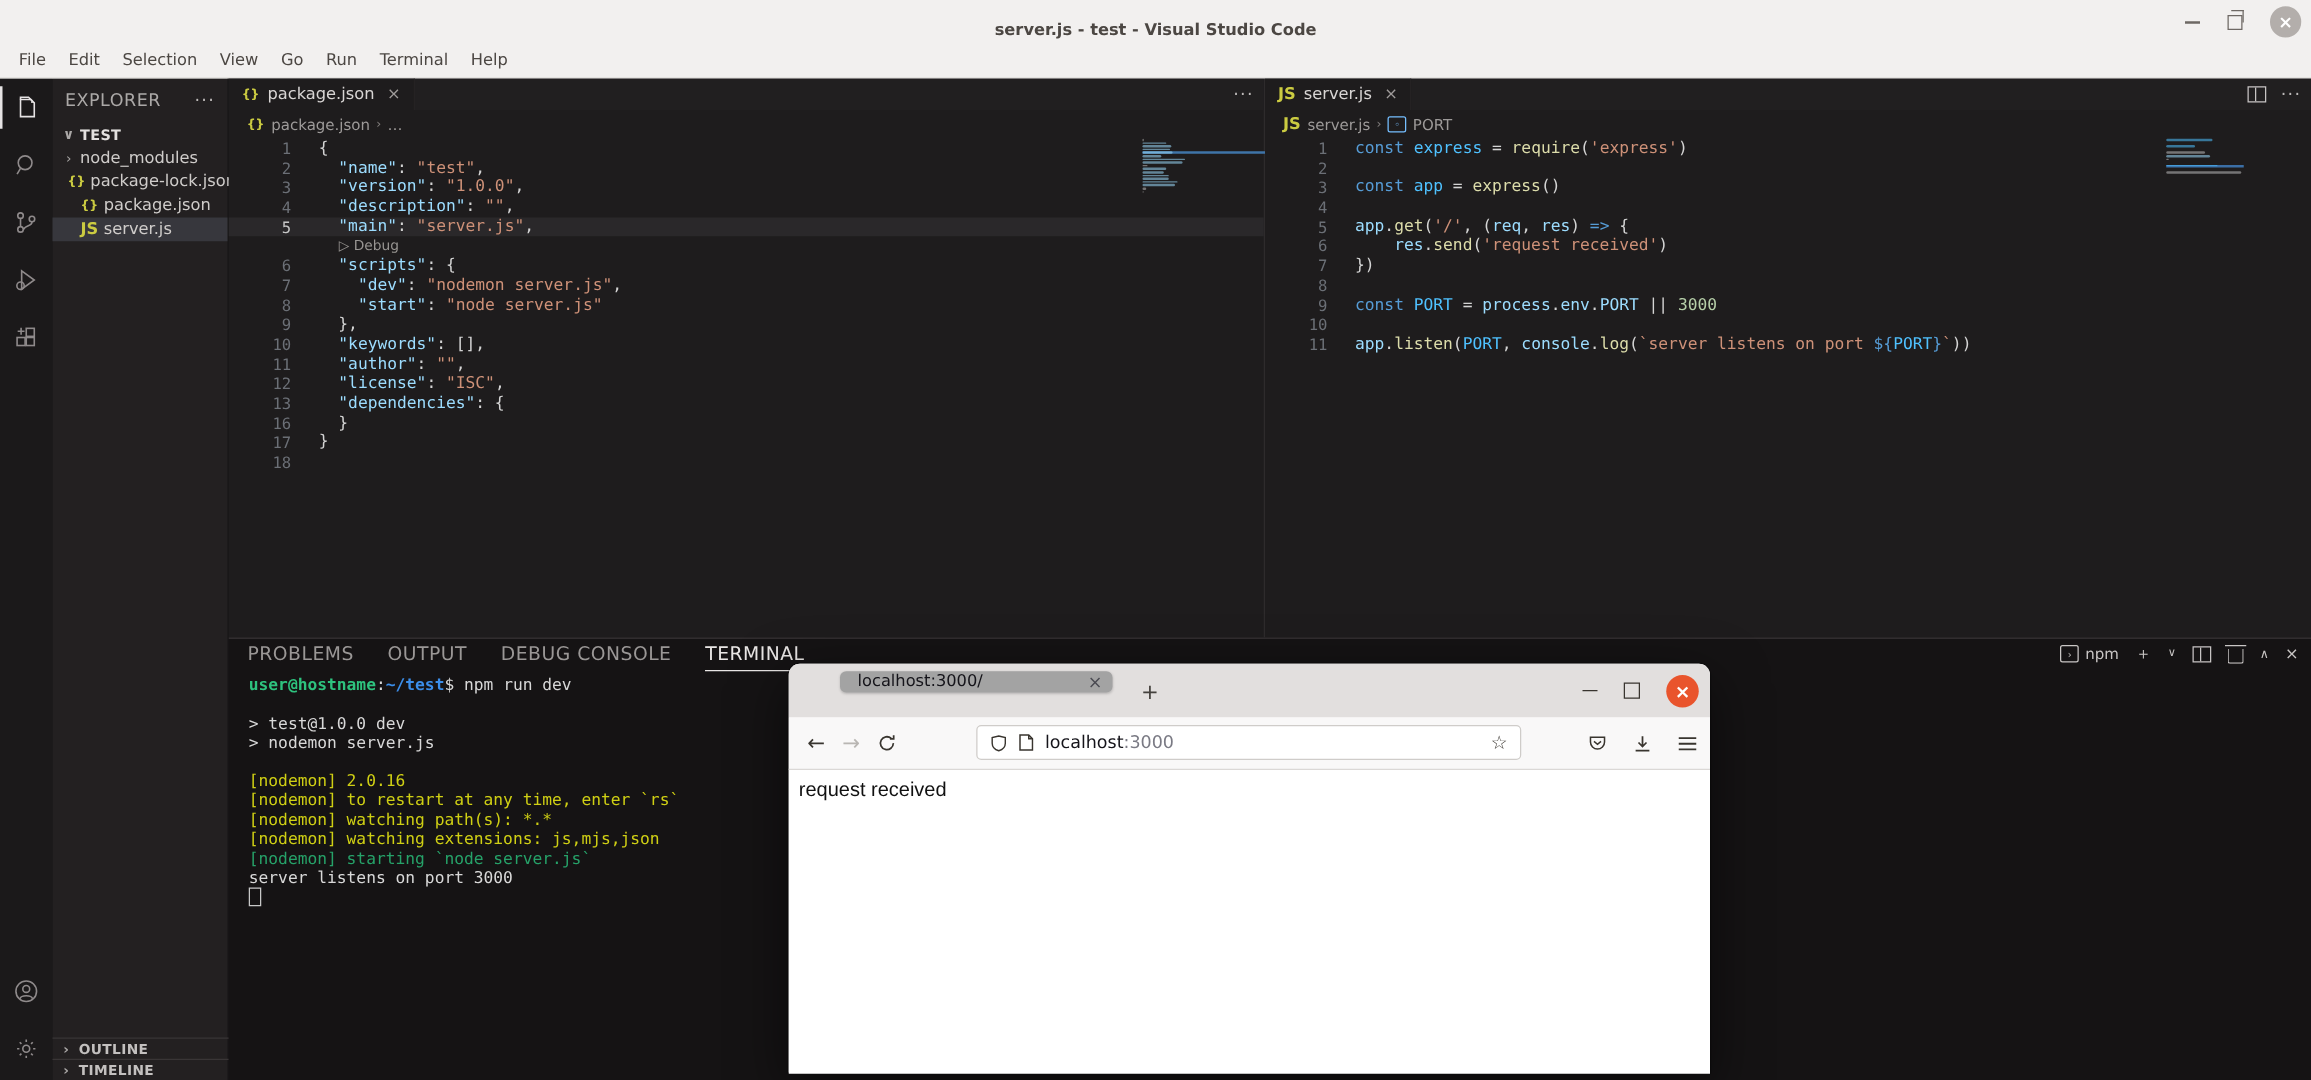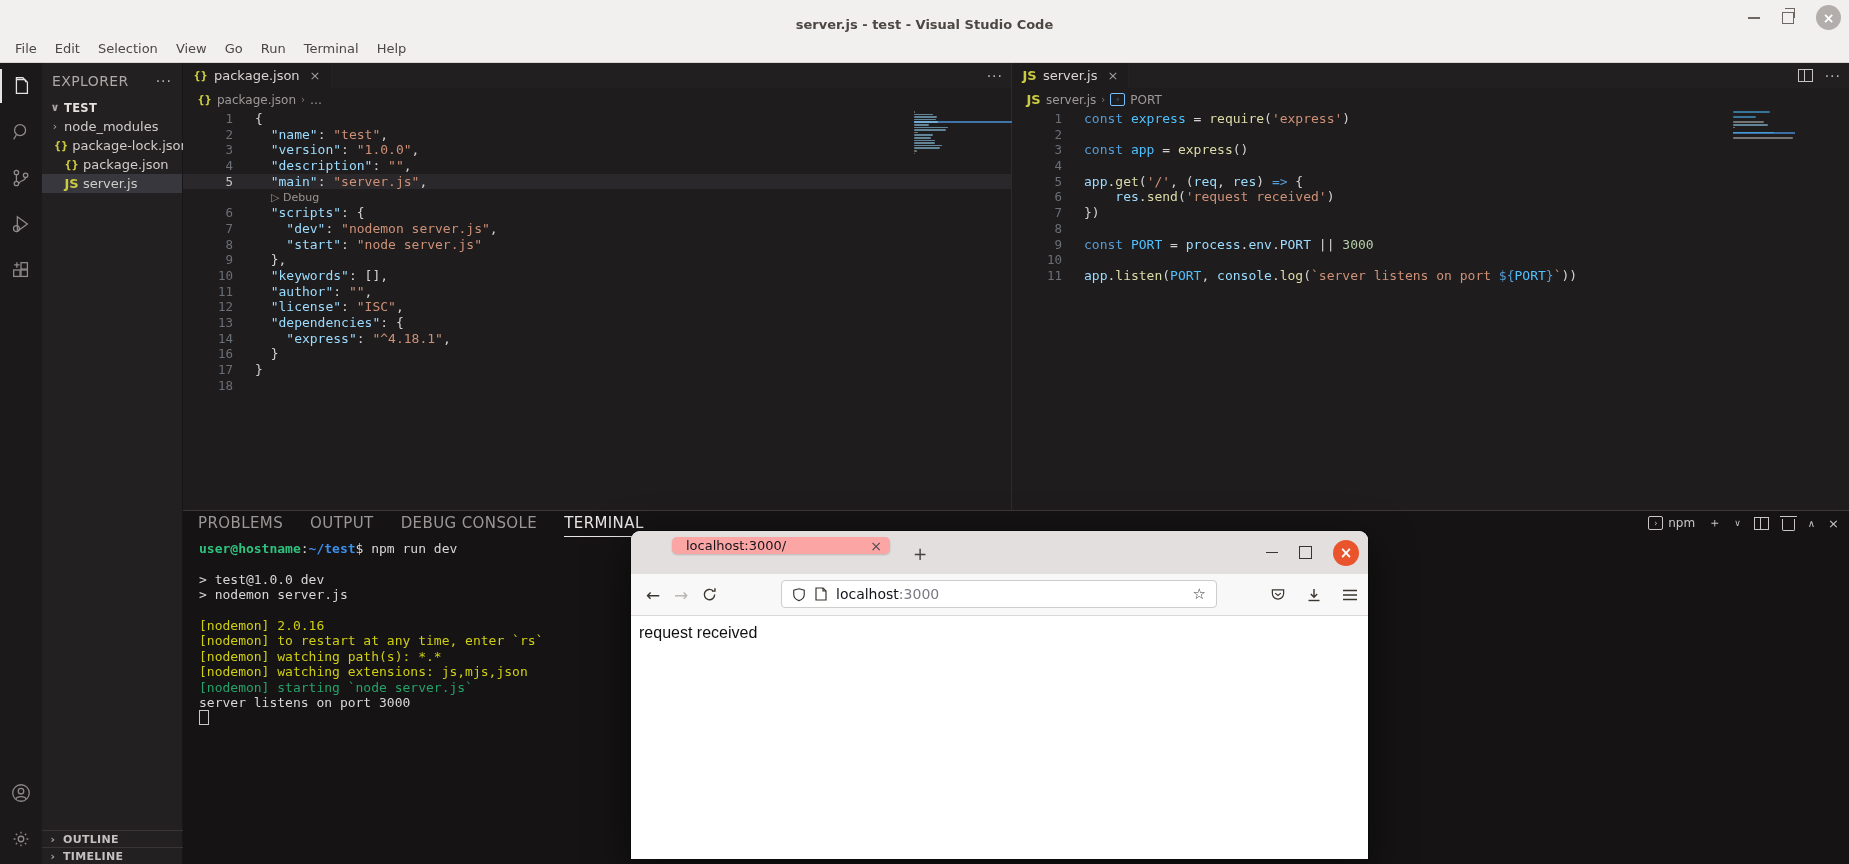--- a/index.html
+++ b/index.html
@@ -90,21 +90,21 @@
   .tm-b{color:var(--term-blue,#3b8eea);font-weight:bold;}
   .tm-w{color:var(--term-fg,#d8d8d8);}
   .tm-y{color:var(--term-yellow,#cfcf14);}
   .tm-sg{color:var(--term-soft-green,#26a269);}
   .tm-cursor{display:inline-block;width:8px;height:13px;border:1px solid #c8c8c8;vertical-align:text-bottom;}
 
   
   #browser{position:absolute;left:631px;top:531px;width:737px;height:327px;border-radius:9px 9px 0 0;
            box-shadow:0 14px 44px rgba(0,0,0,.55), 0 0 0 1px rgba(0,0,0,.25);background:#fff;}
   #ff-tabbar{position:relative;height:43px;background:#e2dfde;border-radius:9px 9px 0 0;}
-  #ff-tab{position:absolute;left:41px;top:6px;width:218px;height:17px;background:#fca5a5;border-radius:5px;
+  #ff-tab{position:absolute;left:41px;top:6px;width:218px;height:17px;background:#a3a3a3;border-radius:5px;
           display:flex;align-items:center;box-shadow:0 1px 2px rgba(0,0,0,.18);padding:0 8px 0 14px;box-sizing:border-box;}
   #ff-tab-title{font-size:13px;color:#15141a;flex:1;white-space:nowrap;overflow:hidden;}
   .ff-tab-close{color:#4a4a52;font-size:14px;}
   #ff-newtab{position:absolute;left:276px;top:10px;width:26px;height:26px;display:flex;align-items:center;justify-content:center;font-size:17px;color:#45423e;}
   .ff-controls{position:absolute;right:0;top:0;height:43px;display:flex;align-items:center;gap:21px;padding-right:9px;}
   .ff-min{width:12px;height:1.8px;background:#38342f;}
   .ff-max{width:11px;height:11px;border:1.6px solid #38342f;}
   .ff-close{width:26px;height:26px;border-radius:50%;background:var(--accent-close,#e9542c);color:#fff;display:flex;align-items:center;justify-content:center;font-size:15px;font-weight:bold;}
   #ff-toolbar{position:relative;height:41px;background:#f9f8f8;border-bottom:1px solid #dbd8d6;display:flex;align-items:center;}
   .nav-btn{width:28px;height:28px;display:flex;align-items:center;justify-content:center;font-size:17px;color:#39352f;}
@@ -267,21 +267,20 @@
         <div class="code-row current"><span class="gutter">5</span><span class="code-text"><span class="tk-p">  </span><span class="tk-k">"main"</span><span class="tk-p">: </span><span class="tk-s">"server.js"</span><span class="tk-p">,</span></span></div>
         <div class="lens-row"><span class="lens-label">▷ Debug</span></div>
         <div class="code-row"><span class="gutter">6</span><span class="code-text"><span class="tk-p">  </span><span class="tk-k">"scripts"</span><span class="tk-p">: {</span></span></div>
         <div class="code-row"><span class="gutter">7</span><span class="code-text"><span class="tk-p">    </span><span class="tk-k">"dev"</span><span class="tk-p">: </span><span class="tk-s">"nodemon server.js"</span><span class="tk-p">,</span></span></div>
         <div class="code-row"><span class="gutter">8</span><span class="code-text"><span class="tk-p">    </span><span class="tk-k">"start"</span><span class="tk-p">: </span><span class="tk-s">"node server.js"</span></span></div>
         <div class="code-row"><span class="gutter">9</span><span class="code-text"><span class="tk-p">  },</span></span></div>
         <div class="code-row"><span class="gutter">10</span><span class="code-text"><span class="tk-p">  </span><span class="tk-k">"keywords"</span><span class="tk-p">: [],</span></span></div>
         <div class="code-row"><span class="gutter">11</span><span class="code-text"><span class="tk-p">  </span><span class="tk-k">"author"</span><span class="tk-p">: </span><span class="tk-s">""</span><span class="tk-p">,</span></span></div>
         <div class="code-row"><span class="gutter">12</span><span class="code-text"><span class="tk-p">  </span><span class="tk-k">"license"</span><span class="tk-p">: </span><span class="tk-s">"ISC"</span><span class="tk-p">,</span></span></div>
         <div class="code-row"><span class="gutter">13</span><span class="code-text"><span class="tk-p">  </span><span class="tk-k">"dependencies"</span><span class="tk-p">: {</span></span></div>
-        <div class="code-row"><span class="gutter">14</span><span class="code-text"><span class="tk-p">    </span><span class="tk-k">"express"</span><span class="tk-p">: </span><span class="tk-s">"^4.18.1"</span><span class="tk-p">,</span></span></div>
         <div class="code-row"><span class="gutter">16</span><span class="code-text"><span class="tk-p">  }</span></span></div>
         <div class="code-row"><span class="gutter">17</span><span class="code-text"><span class="tk-p">}</span></span></div>
         <div class="code-row"><span class="gutter">18</span><span class="code-text"></span></div>
       </div>
     <div class="minimap" id="minimap-left">
         <div class="mini-cur"></div>
         <div class="mini-line" style="width: 1.1px; background: rgb(189, 189, 189);"></div>
         <div class="mini-line" style="width: 18.7px; background: rgb(156, 220, 254);"></div>
         <div class="mini-line" style="width: 23.1px; background: rgb(156, 220, 254);"></div>
         <div class="mini-line" style="width: 22px; background: rgb(156, 220, 254);"></div>

